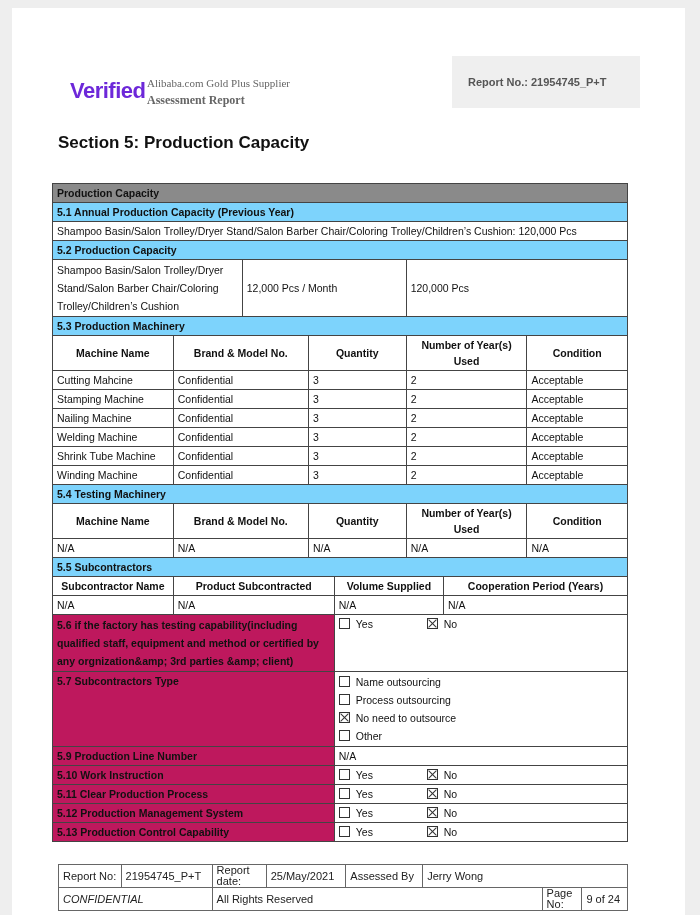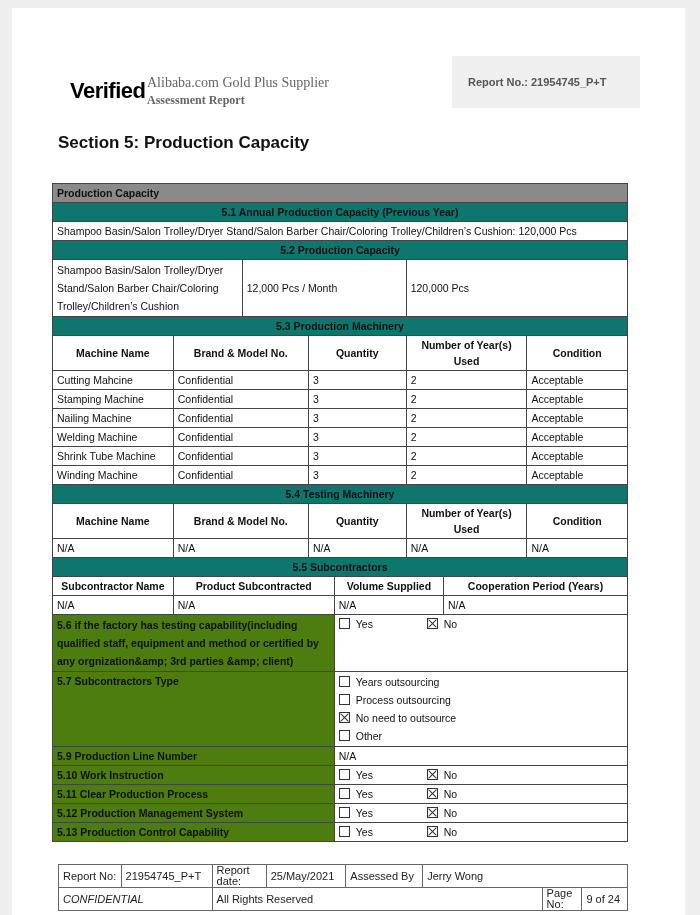--- a/index.html
+++ b/index.html
@@ -1,30 +1,30 @@
 <!DOCTYPE html>
 <html><head>
 <meta charset="utf-8">
 <style>
   html, body { margin:0; padding:0; }
   body { width:700px; height:915px; background:#eeeeee; position:relative; overflow:hidden; font-family:"Liberation Sans", sans-serif; }
   .page { position:absolute; left:12px; top:8px; width:673px; height:907px; background:#ffffff; }
   .header { position:absolute; left:58px; top:48px; width:582px; height:60px; }
-  .logo { position:absolute; left:12px; top:30px; font-family:"Liberation Sans", sans-serif; font-weight:bold; font-size:22px; color:#000000; letter-spacing:-0.5px; }
+  .logo { position:absolute; left:12px; top:30px; font-family:"Liberation Sans", sans-serif; font-weight:bold; font-size:22px; color:#6d28d9; letter-spacing:-0.5px; }
   .brand { position:absolute; left:89px; top:25px; font-family:"Liberation Serif", serif; color:#666; }
-  .brand .t1 { font-size:14px; line-height:20px; }
+  .brand .t1 { font-size:11px; line-height:20px; }
   .brand .t2 { font-size:12px; font-weight:bold; line-height:14px; }
   .reportbox { position:absolute; left:394px; top:8px; width:188px; height:52px; background:#efefef; font-weight:bold; font-size:11px; color:#555; box-sizing:border-box; padding:20px 0 0 16px; }
   .title { position:absolute; left:58px; top:133px; font-weight:bold; font-size:17px; color:#111; }
   table.main { position:absolute; left:52px; top:155px; width:576px; border-collapse:collapse; font-size:10.5px; color:#111;margin-top:28px; }
   table.main td { border:1px solid #444; padding:1px 4px; height:16px; vertical-align:middle; line-height:16px; }
   .dark { background:#8a8a8a; font-weight:bold; }
-  .sec { background:#0f766e; font-weight:bold;text-align:center; }
+  .sec { background:#7dd3fc; font-weight:bold; }
   .hdr { font-weight:bold; text-align:center; }
-  .lab { background:#4d7c0f; font-weight:bold; vertical-align:top !important; }
+  .lab { background:#be185d; font-weight:bold; vertical-align:top !important; }
   .tall { line-height:18px !important; }
   .cb { display:inline-block; width:9px; height:9px; border:1px solid #333; vertical-align:-1px; margin-right:6px; position:relative; background:#fff; }
   .cb.x::before, .cb.x::after { content:""; position:absolute; left:-1px; top:4px; width:11px; height:1px; background:#333; }
   .cb.x::before { transform:rotate(45deg); }
   .cb.x::after { transform:rotate(-45deg); }
   .opt { display:inline-block; }
   .opt.yes { width:88px; }
   .optline { line-height:18px; }
   table.foot { position:absolute; left:58px; top:864px; width:570px; border-collapse:collapse; font-size:11px; color:#222; }
   table.foot td { border:1px solid #666; padding:0 4px; height:11px; line-height:11px; }
@@ -168,21 +168,21 @@
   <tr>
     <td colspan="4" class="lab tall">5.6 if the factory has testing capability(including qualified staff, equipment and method or certified by any orgnization&amp;amp; 3rd parties &amp;amp; client)</td>
     <td colspan="4" style="vertical-align:top;">
       <span class="opt yes"><span class="cb"></span><span>Yes</span></span><span class="opt"><span class="cb x"></span><span>No</span></span>
     </td>
   </tr>
 
   <tr>
     <td colspan="4" class="lab">5.7 Subcontractors Type</td>
     <td colspan="4">
-      <div class="optline"><span class="cb"></span><span>Years outsourcing</span></div>
+      <div class="optline"><span class="cb"></span><span>Name outsourcing</span></div>
       <div class="optline"><span class="cb"></span><span>Process outsourcing</span></div>
       <div class="optline"><span class="cb x"></span><span>No need to outsource</span></div>
       <div class="optline"><span class="cb"></span><span>Other</span></div>
     </td>
   </tr>
 
   <tr>
     <td colspan="4" class="lab">5.9 Production Line Number</td>
     <td colspan="4">N/A</td>
   </tr>

